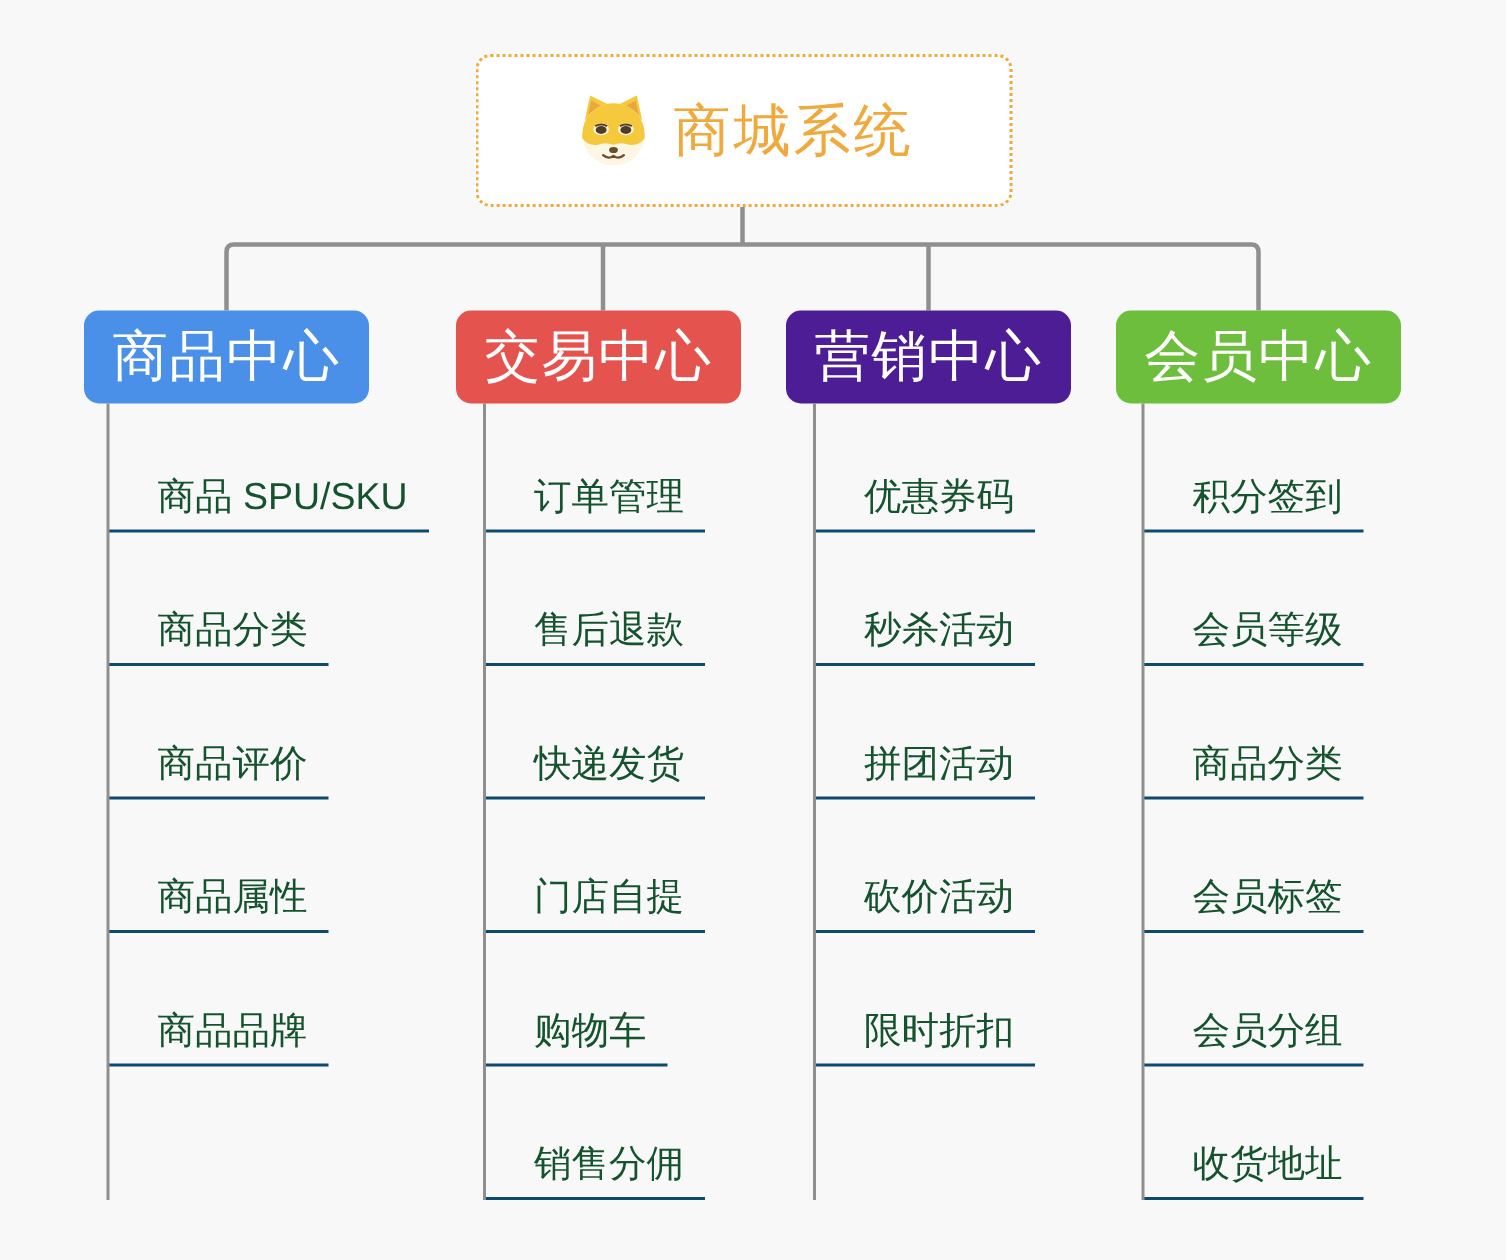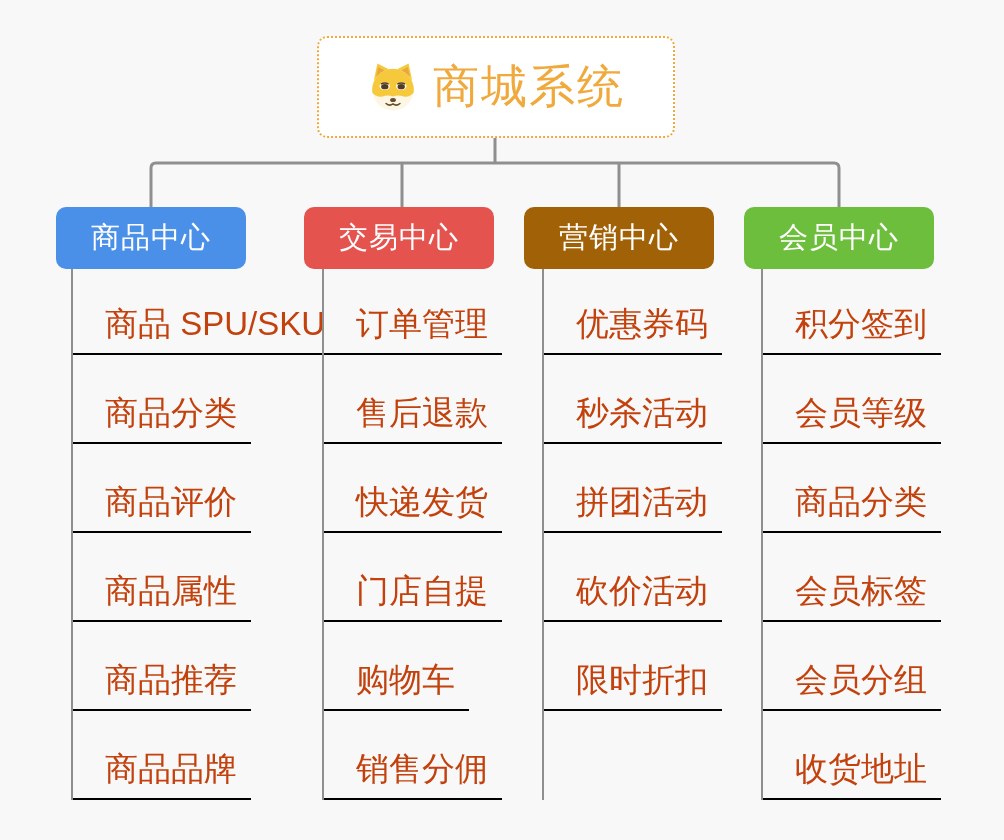--- a/index.html
+++ b/index.html
@@ -7,44 +7,44 @@
   .canvas{
     position:relative;width:1004px;height:840px;background:#F8F8F8;overflow:hidden;
   }
 
   
   .root-box{
     position:absolute;left:317px;top:36px;width:358px;height:102px;
     background:#FFFFFF;border:2px dotted #F0A93C;border-radius:10px;
     box-sizing:border-box;display:flex;align-items:center;justify-content:center;gap:14px;
   }
-  .root-box .root-label{font-size:46px;letter-spacing:2px;}
+  .root-box .root-label{font-size:38px;letter-spacing:2px;}
 
   
   .connector{position:absolute;left:0;top:0;width:1004px;height:840px;pointer-events:none;}
 
   
   .branch-header{
     position:absolute;top:207px;width:190px;height:62px;border-radius:10px;
     display:flex;align-items:center;justify-content:center;
-    color:#FFFFFF;font-size:29px;letter-spacing:1px;
+    color:#FFFFFF;font-size:37px;letter-spacing:1px;
   }
   .h0{left:56px}.h1{left:304px}.h2{left:524px}.h3{left:744px}
 
   
   .column{position:absolute;top:269px;width:280px;}
   .c0{left:72px}.c1{left:323px}.c2{left:543px}.c3{left:762px}
   .trunk{
     position:absolute;left:-1px;top:0;width:2px;height:531px;background:#8F8F8F;
   }
   .row{height:89px;display:flex;align-items:flex-end;}
   .row.first{height:86px;}
   .leaf{
-    display:inline-block;border-bottom:2px solid #000000;
-    padding:0 14px 6px 33px;font-size:33px;color:#c2410c;white-space:nowrap;
+    display:inline-block;border-bottom:2px solid #0c4a6e;
+    padding:0 14px 6px 33px;font-size:25px;color:#14532d;white-space:nowrap;
   }
 </style>
 </head>
 <body>
 
 <div class="canvas">
 
   <svg class="connector" viewBox="0 0 1004 840" style="color: rgb(143, 143, 143);">
     <g fill="none" stroke="currentColor" stroke-width="3">
       <path d="M495 138 L495 163"></path>
@@ -69,39 +69,36 @@
       <path d="M16 26.6 Q20.5 24.2 25 26.6" stroke="#523B22" stroke-width="1.6" fill="none"></path>
       <path d="M35 26.6 Q39.5 24.2 44 26.6" stroke="#523B22" stroke-width="1.6" fill="none"></path>
       <ellipse cx="30" cy="45" rx="3.4" ry="2.4" fill="#6B4C2A"></ellipse>
       <path d="M22 49 Q26 52.5 30 49.5 Q34 52.5 38 49" stroke="#6B4C2A" stroke-width="1.8" fill="none" stroke-linecap="round"></path>
     </svg>
     <span class="root-label" style="color: rgb(240, 169, 60);">商城系统</span>
   </div>
 
   <div class="branch-header h0" style="background: rgb(74, 143, 232);">商品中心</div>
   <div class="branch-header h1" style="background: rgb(229, 83, 79);">交易中心</div>
-  <div class="branch-header h2" style="background: #a16207; text-align: right;">营销中心</div>
+  <div class="branch-header h2" style="background: #4c1d95; text-align: right;">营销中心</div>
   <div class="branch-header h3" style="background: rgb(108, 190, 60);">会员中心</div>
 
   <div class="column c0">
     <div class="trunk"></div>
     <div class="row first">
         <span class="leaf">商品 SPU/SKU</span>
       </div>
     <div class="row">
         <span class="leaf">商品分类</span>
       </div>
     <div class="row">
         <span class="leaf">商品评价</span>
       </div>
     <div class="row">
         <span class="leaf">商品属性</span>
-      </div>
-    <div class="row">
-        <span class="leaf">商品推荐</span>
       </div>
     <div class="row">
         <span class="leaf">商品品牌</span>
       </div>
   </div>
 
   <div class="column c1">
     <div class="trunk"></div>
     <div class="row first">
         <span class="leaf">订单管理</span>

